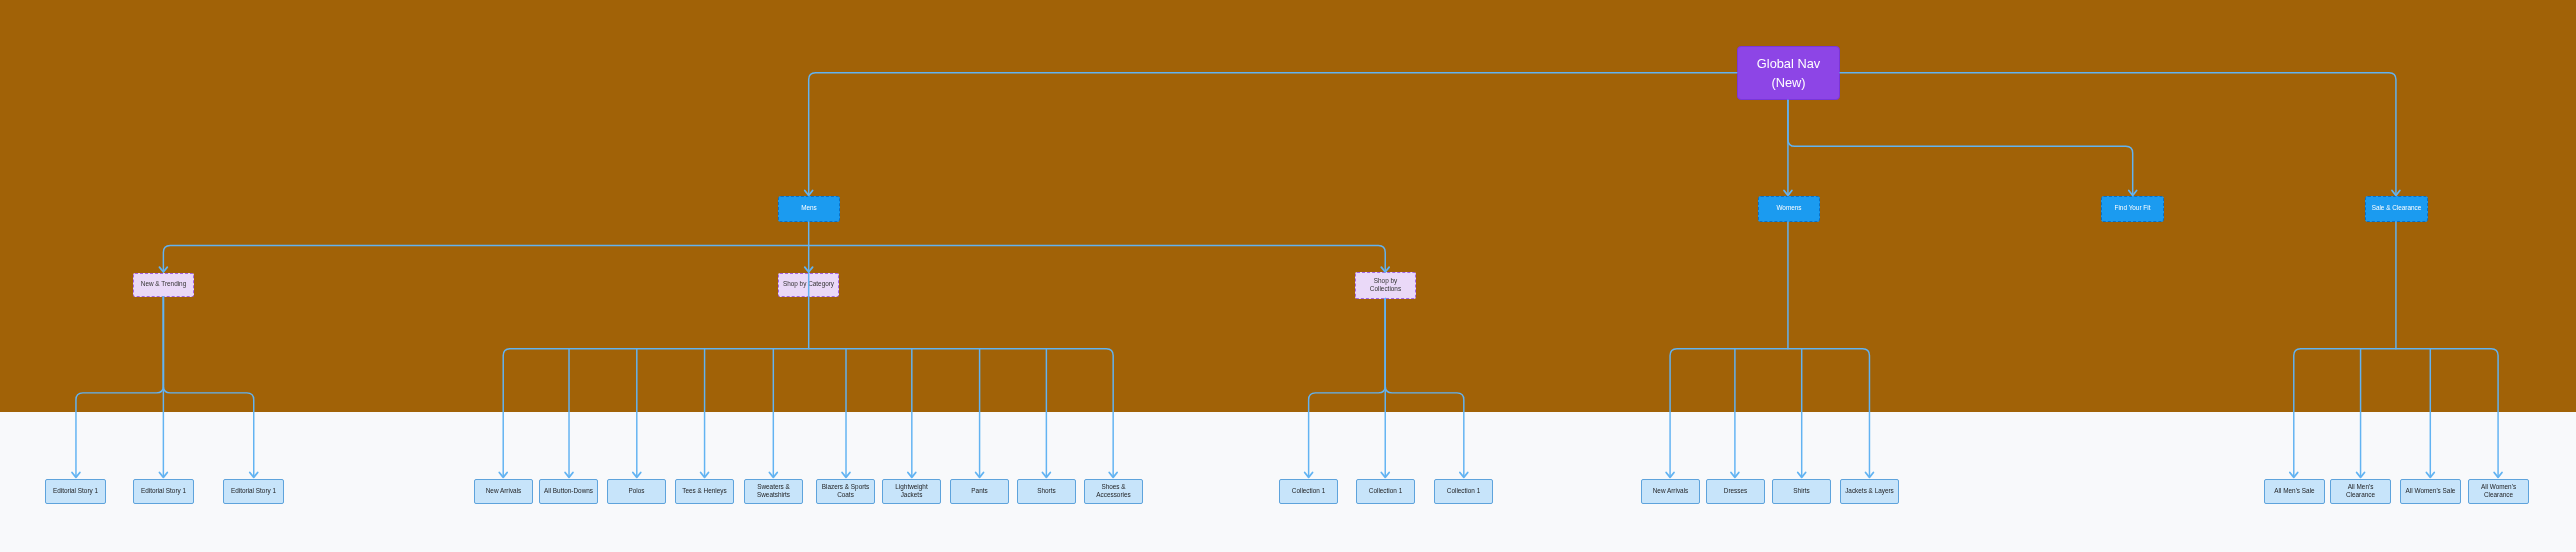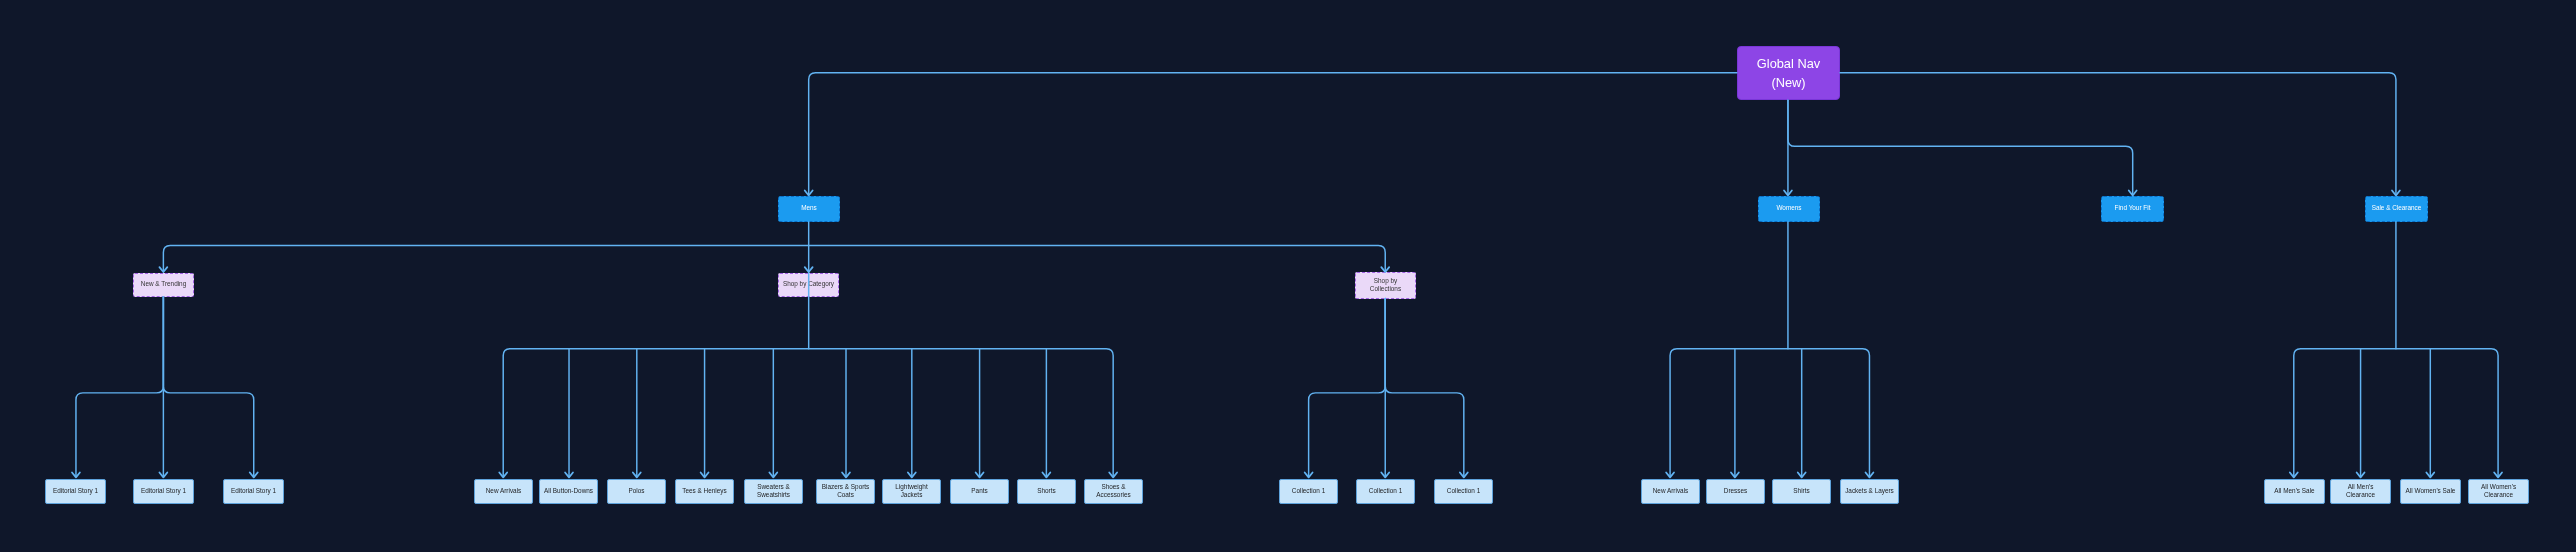--- a/index.html
+++ b/index.html
@@ -1,17 +1,17 @@
 <!DOCTYPE html>
 <html><head>
 <meta charset="utf-8">
 <style>
   html,body{margin:0;padding:0;background:#f8f9fb;width:2576px;height:552px;overflow:hidden;
     font-family:"Liberation Sans", sans-serif;}
-  .canvas{position:relative;width:2576px;height:552px;background:#0f172a;}
+  .canvas{position:relative;width:2576px;height:412px;background:#a16207;}
   svg.connectors{position:absolute;left:0;top:0;z-index:5;pointer-events:none;}
   .nodes{position:absolute;left:0;top:0;width:100%;height:100%;z-index:2;}
   .node{position:absolute;display:flex;align-items:center;justify-content:center;
     text-align:center;box-sizing:border-box;white-space:pre-line;line-height:1.35;
     padding:1px 2px;cursor:pointer;}
   .node.root{background:#8d45e6;border:1px solid #7a36d8;border-radius:3.9px;color:#ffffff;
     font-size:12.8px;font-weight:500;line-height:1.5;z-index:3;}
   .node.nav{background:#1b9bf0;border:1px dashed #0b6ec5;border-radius:2.9px;color:#ffffff;
     font-size:6.4px;}
   .node.section{background:#ead9f8;border:1px dashed #a263e3;border-radius:2px;color:#333333;

